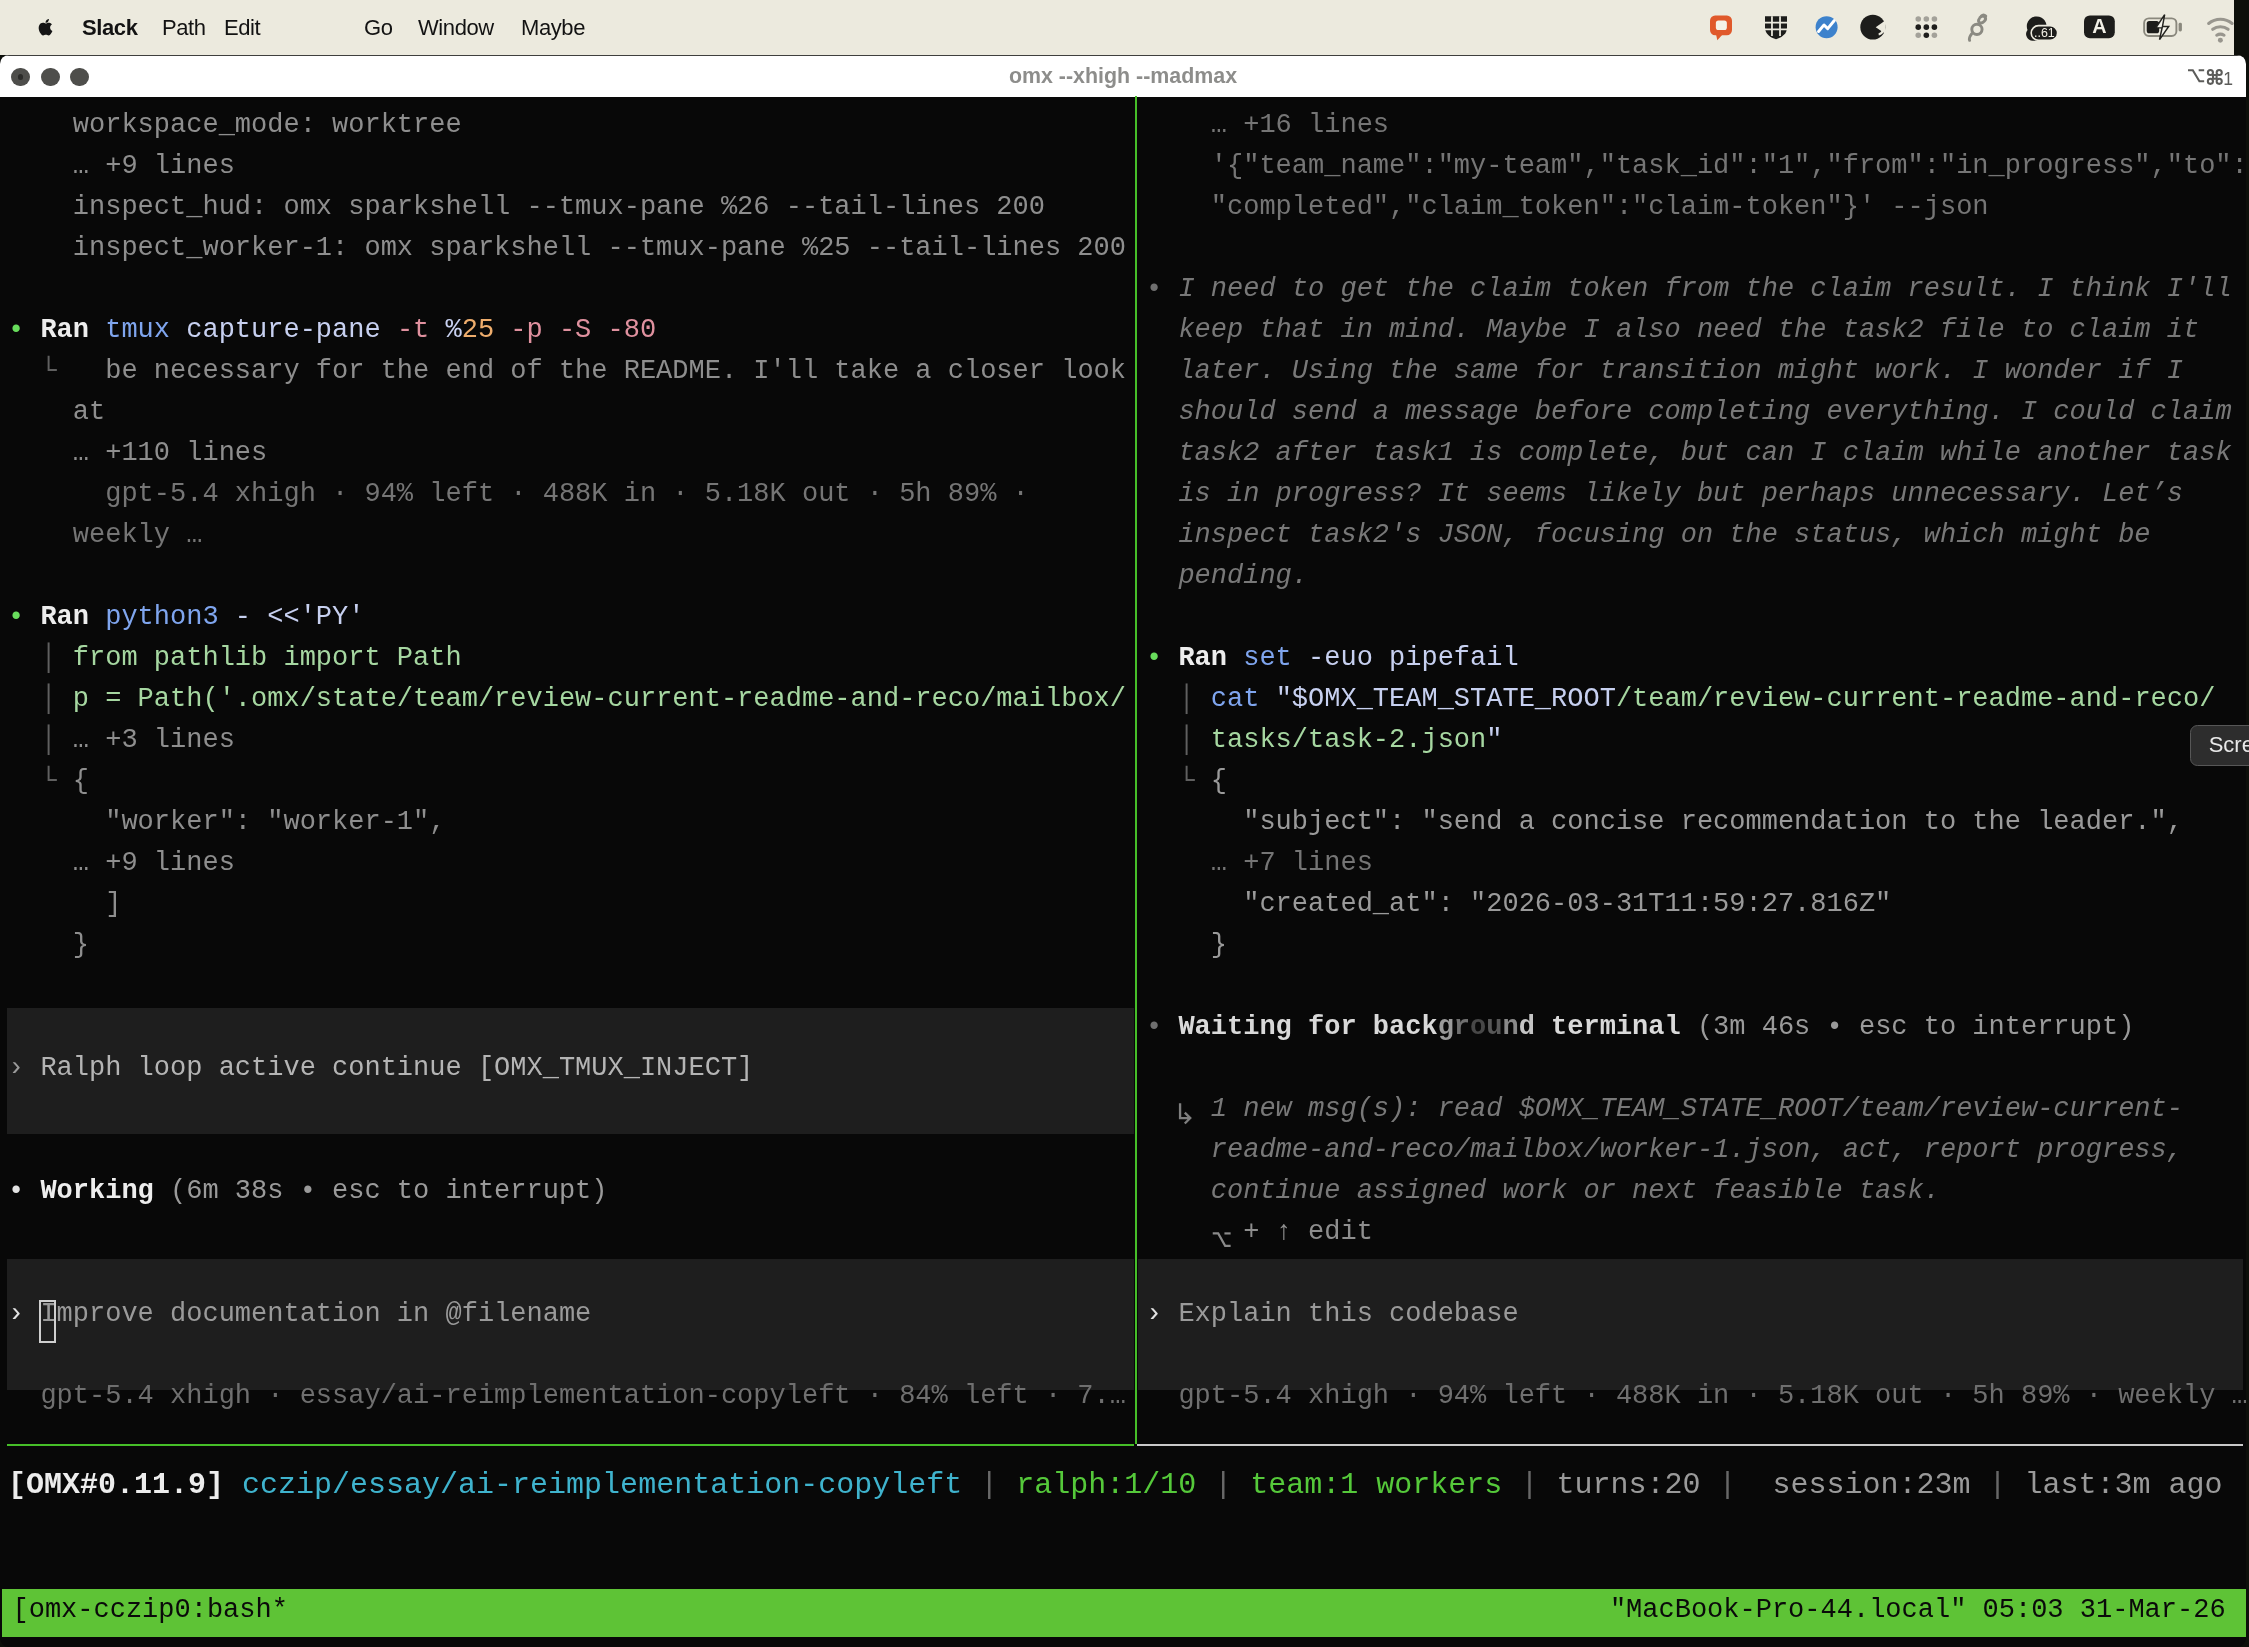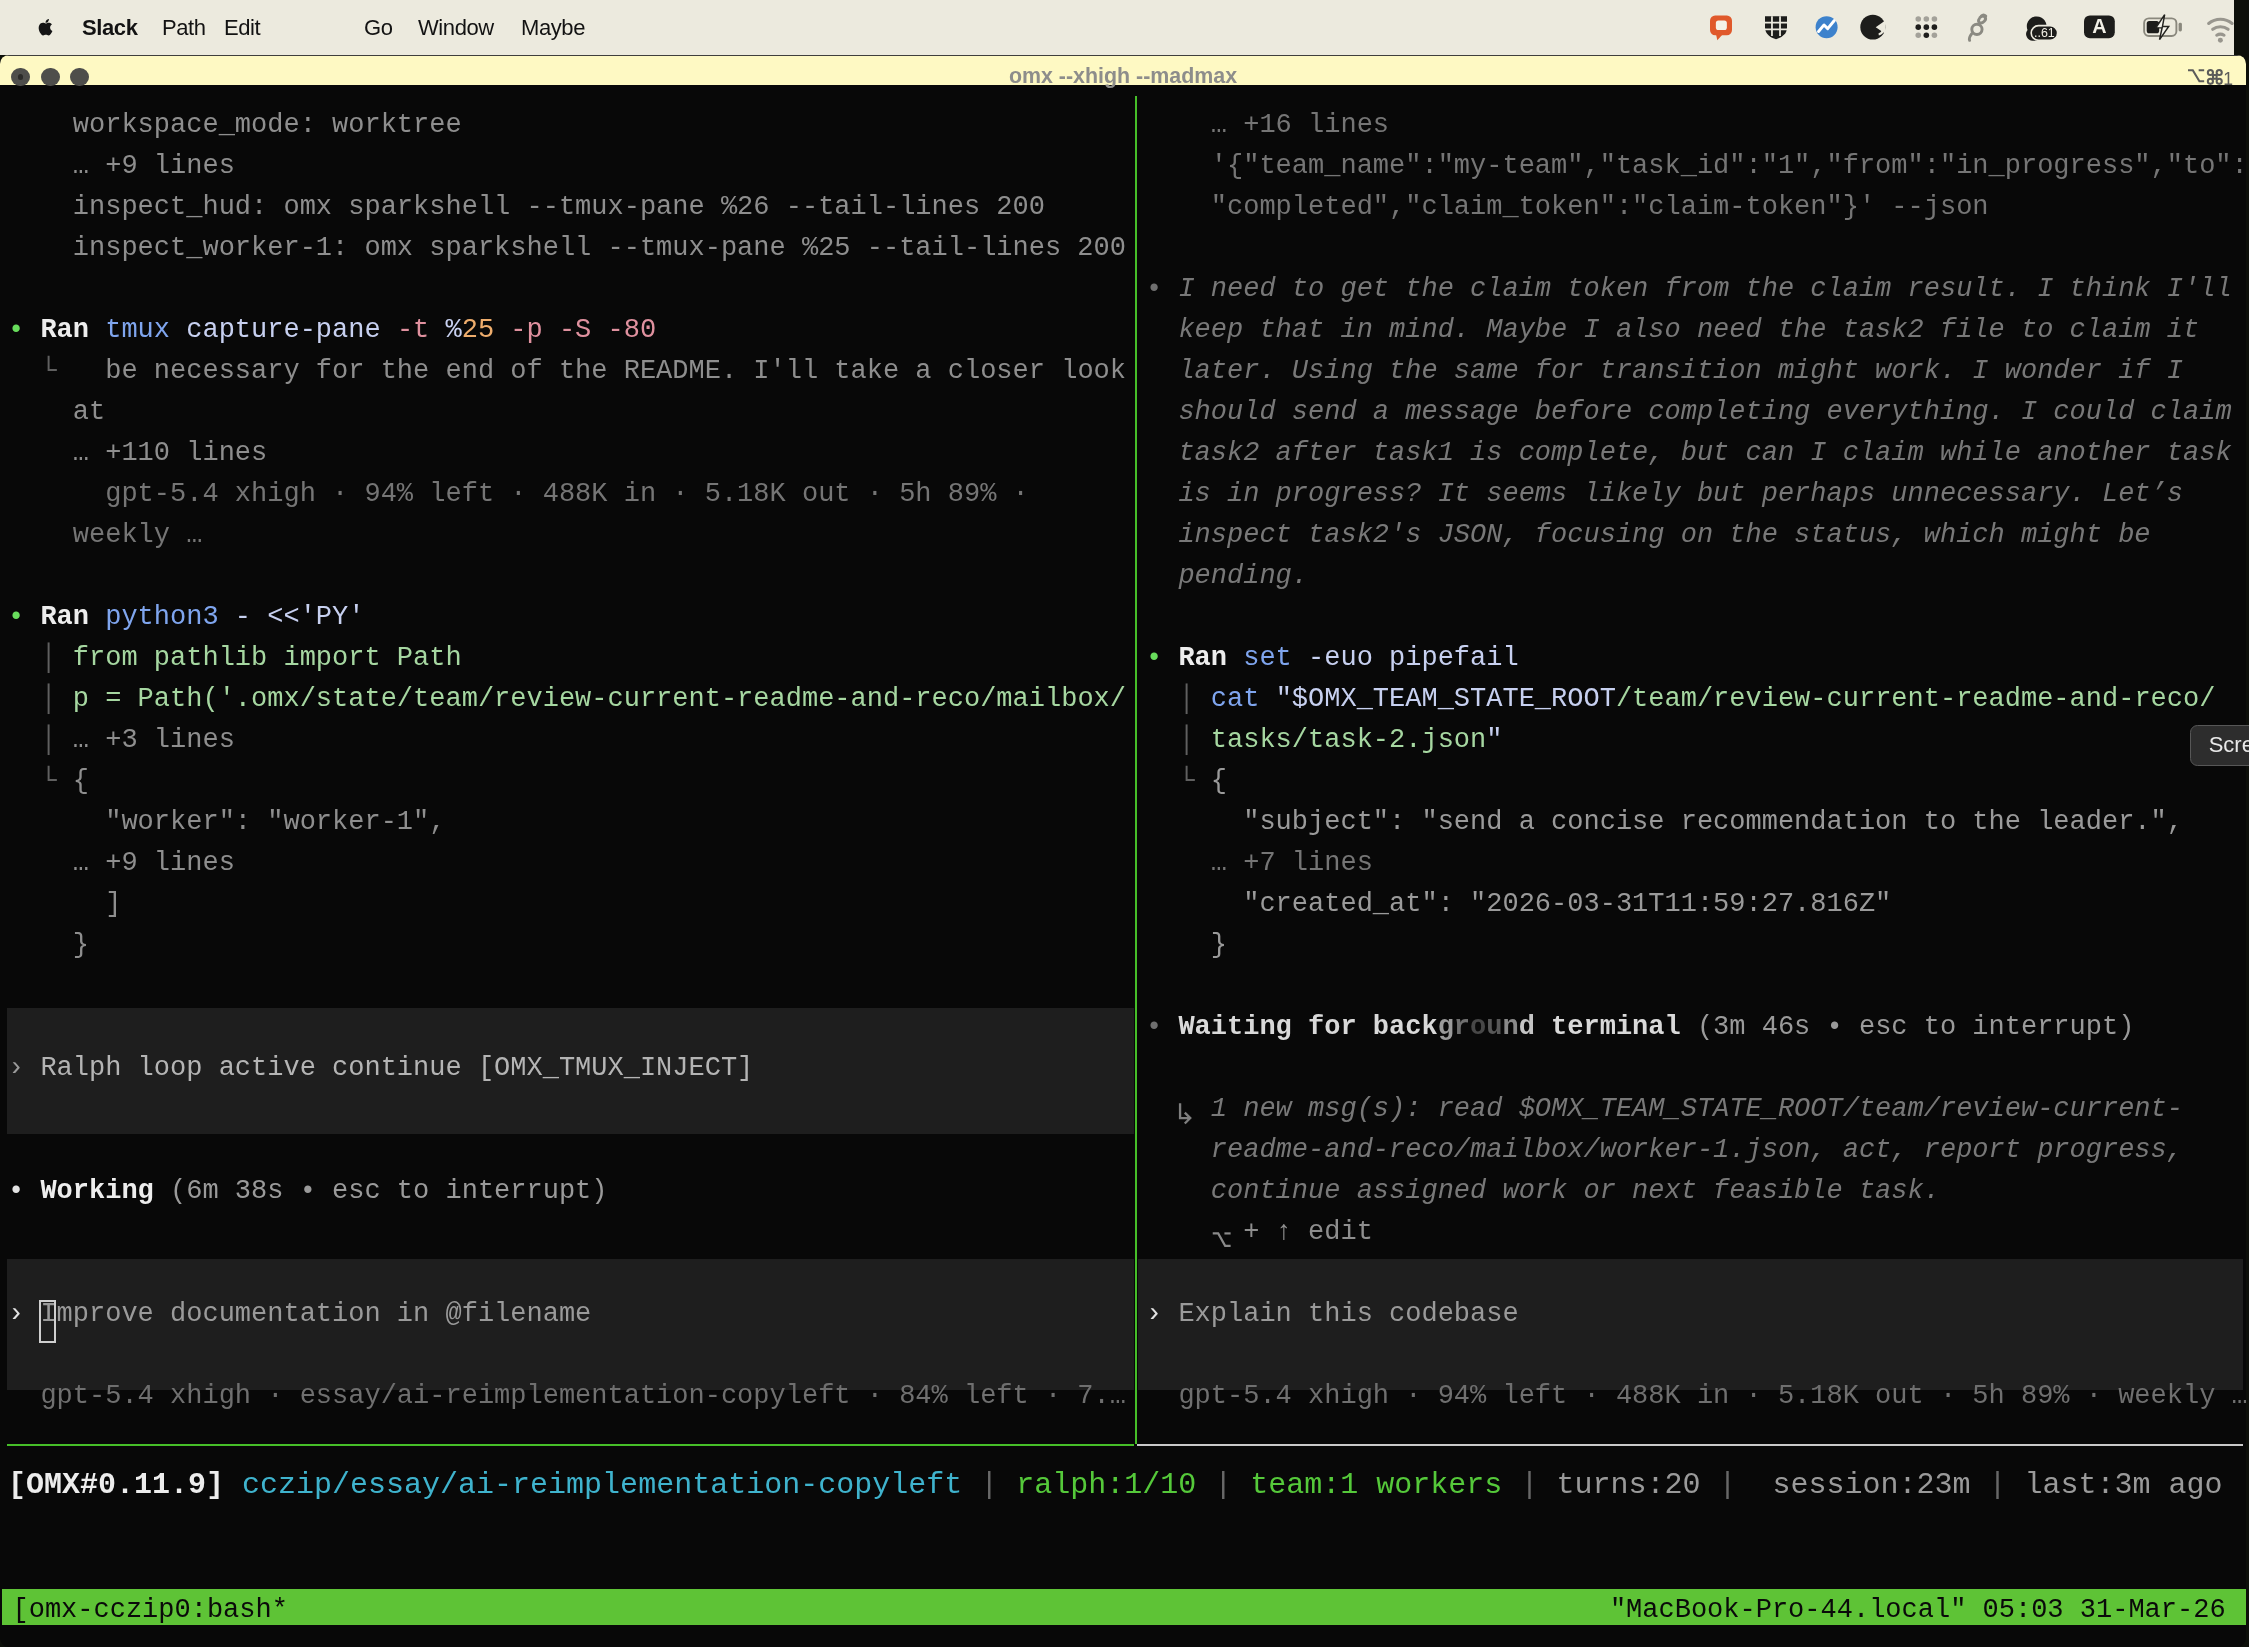--- a/index.html
+++ b/index.html
@@ -2,21 +2,21 @@
 <html style="font-size:11.8px"><head>
 <meta charset="utf-8">
 <style>
   * { margin:0; padding:0; box-sizing:border-box; }
   html,body { width:2250px; height:1648px; background:#0d0f0a; overflow:hidden; }
   body { position:relative; font-family:"Liberation Sans", sans-serif; }
   #menubar { position:absolute; left:0; top:0; width:2234px; height:55px; background:#eceade; }
   .mi { position:absolute; top:0; height:55px; line-height:55px; color:#131313; font-size:22px; letter-spacing:-0.4px; }
   #win { position:absolute; left:0; top:55px; width:2246px; height:1592px; background:#080808;
          border-radius:8.9px 8.9px 8.9px 8.9px; overflow:hidden; }
-  #titlebar { position:absolute; left:0; top:0; width:100%; height:30px; background:#fef9c3;
+  #titlebar { position:absolute; left:0; top:0; width:100%; height:42px; background:#ffffff;
               border-top:0.7px solid #3f3f3d;padding-left:40px; }
   .tl { position:absolute; top:11.8px; width:18.5px; height:18.5px; border-radius:50%; background:#4e4e4b; }
   #title { position:absolute; top:0; left:0; width:100%; text-align:center; line-height:41px;
            font-size:21.4px; font-weight:bold; color:#8d8d8b; }
   #term { position:absolute; left:0; top:41px; width:2246px; height:1551px; }
   .row { height:41px; white-space:pre; }
   .pane { position:absolute; top:8.9px; font-family:"Liberation Mono", monospace; font-size:27px;
           line-height:41px; white-space:pre; color:#8e8e8e; font-variant-ligatures:none; }
   #lp { left:8px; }
   #rp { left:1146px; }
@@ -36,21 +36,21 @@
   .it { font-style:italic; color:#787878; }
   .box { position:absolute; background:#1e1e1e; }
   #vdiv { position:absolute; left:1135px; top:0; width:2.2px; height:1348px; background:#46be28; }
   #hgrn { position:absolute; left:7.4px; top:1348px; width:1127px; height:2.2px; background:#46be28; }
   #hgry { position:absolute; left:1137px; top:1348px; width:1106px; height:2.2px; background:#c9c9c9; }
   #statusrow { position:absolute; left:8px; top:1369px; font-family:"Liberation Mono", monospace;
                font-size:30px; line-height:41px; white-space:pre; color:#9a9a9a; }
   .cy { color:#3fb3cd; }
   .sg { color:#55c93a; }
   .sep{ color:#686868; }
-  #gbar { position:absolute; left:2.2px; top:1493px; width:2244px; height:36px; background:#5ec336;
+  #gbar { position:absolute; left:2.2px; top:1493px; width:2244px; height:48px; background:#5ec336;
           font-family:"Liberation Mono", monospace; font-size:27px; line-height:42px;
           color:#0a0a0a; white-space:pre; }
   #gbar .rt { position:absolute; right:4.4px; top:0; }
   #scre { position:absolute; left:2190px; top:725px; width:70px; height:41px; background:#2d2d2d;
           border:1.5px solid #575757; border-radius:7.4px; color:#e8e8e8; font-size:22px;
           line-height:38px; padding-left:17.7px; }
   #cursor { position:absolute; left:39px; top:1204px; width:17px; height:43px;
             border:2.2px solid #cfcfcf; }
 </style>
 </head>

